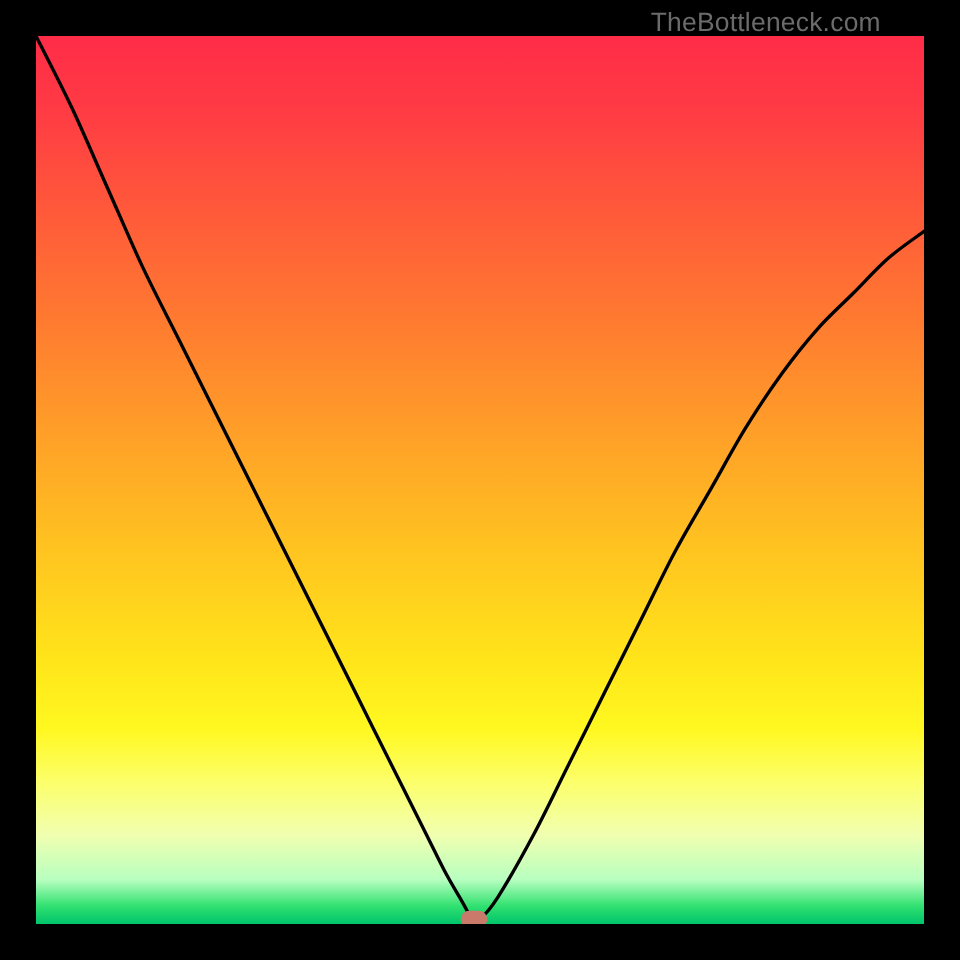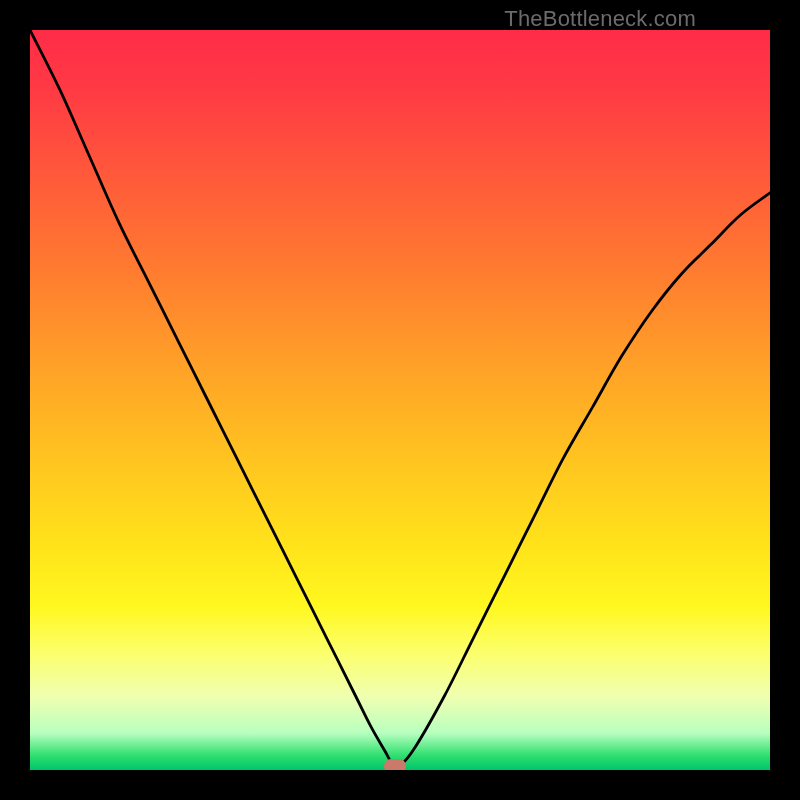--- a/index.html
+++ b/index.html
@@ -9,20 +9,21 @@
     height: 800px;
     overflow: hidden;
     font-family: Arial, Helvetica, sans-serif;
     background: #000;
   }
   .frame {
     position: relative;
     width: 728px;
     height: 800px;
     background: #000;
+    padding-left: 38px;
   }
   .plot-area {
     position: absolute;
     left: 30px;
     top: 30px;
     width: 740px;
     height: 740px;
     background: linear-gradient(to bottom,
       #ff2c48 0%,
       #ff3a44 8%,

